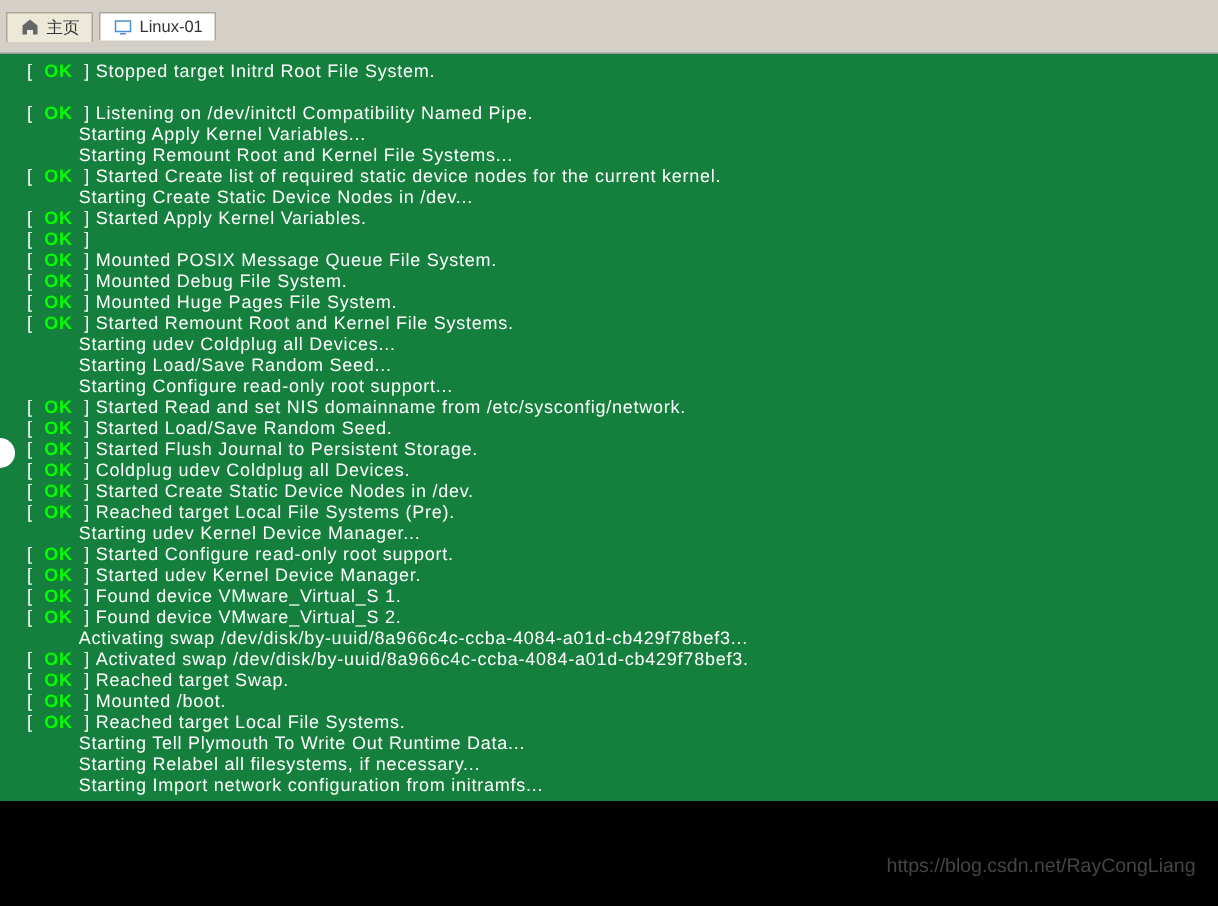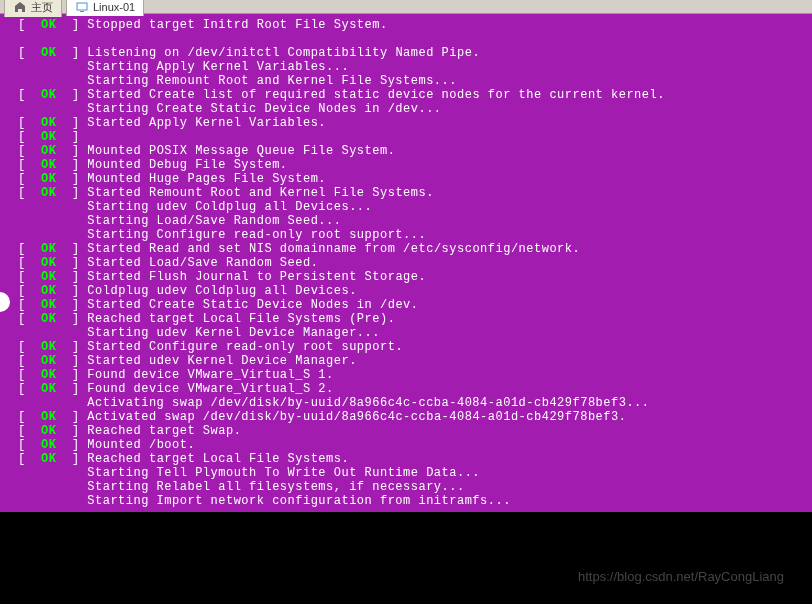--- a/index.html
+++ b/index.html
@@ -12,21 +12,21 @@
       font-family: 'Courier New', monospace;
       font-size: 12px;
       color: #fff;
       width: 812px;
       height: 604px;
       overflow: hidden;
       position: relative;
     }
     .tab-bar {
       background: #d4d0c8;
-      height: 14px;
+      height: 36px;
       display: flex;
       align-items: center;
       padding: 0 4px;
       font-family: Tahoma, sans-serif;
       font-size: 11px;
       color: #333;
       border-bottom: 1px solid #999;
     }
     .tab-item {
       display: flex;
@@ -49,23 +49,23 @@
       align-items: center;
       justify-content: center;
     }
     .home-icon {
       color: #666;
     }
     .monitor-icon {
       color: #4a90d9;
     }
     .console {
-      background: #a21caf;
+      background: #15803d;
       padding: 4px 18px 4px 18px;
-      font-family: Liberation Mono, monospace;
+      font-family: Liberation Sans, sans-serif;
       line-height: 14px;
       letter-spacing: 0.5px;
     }
     .line {
       white-space: pre;
       display: flex;
     }
     .bracket {
       color: #fff;
     }
@@ -75,21 +75,21 @@
     }
     .msg {
       color: #fff;
     }
     .prefix {
       display: inline-block;
     }
     .watermark {
       position: absolute;
       bottom: 20px;
-      right: 28px;
+      right: 15px;
       color: #888;
       font-size: 13px;
       font-family: Arial, sans-serif;
       opacity: 0.5;
       margin-left: 31px;
     }
     .left-edge {
       position: absolute;
       left: 0;
       top: 50%;

